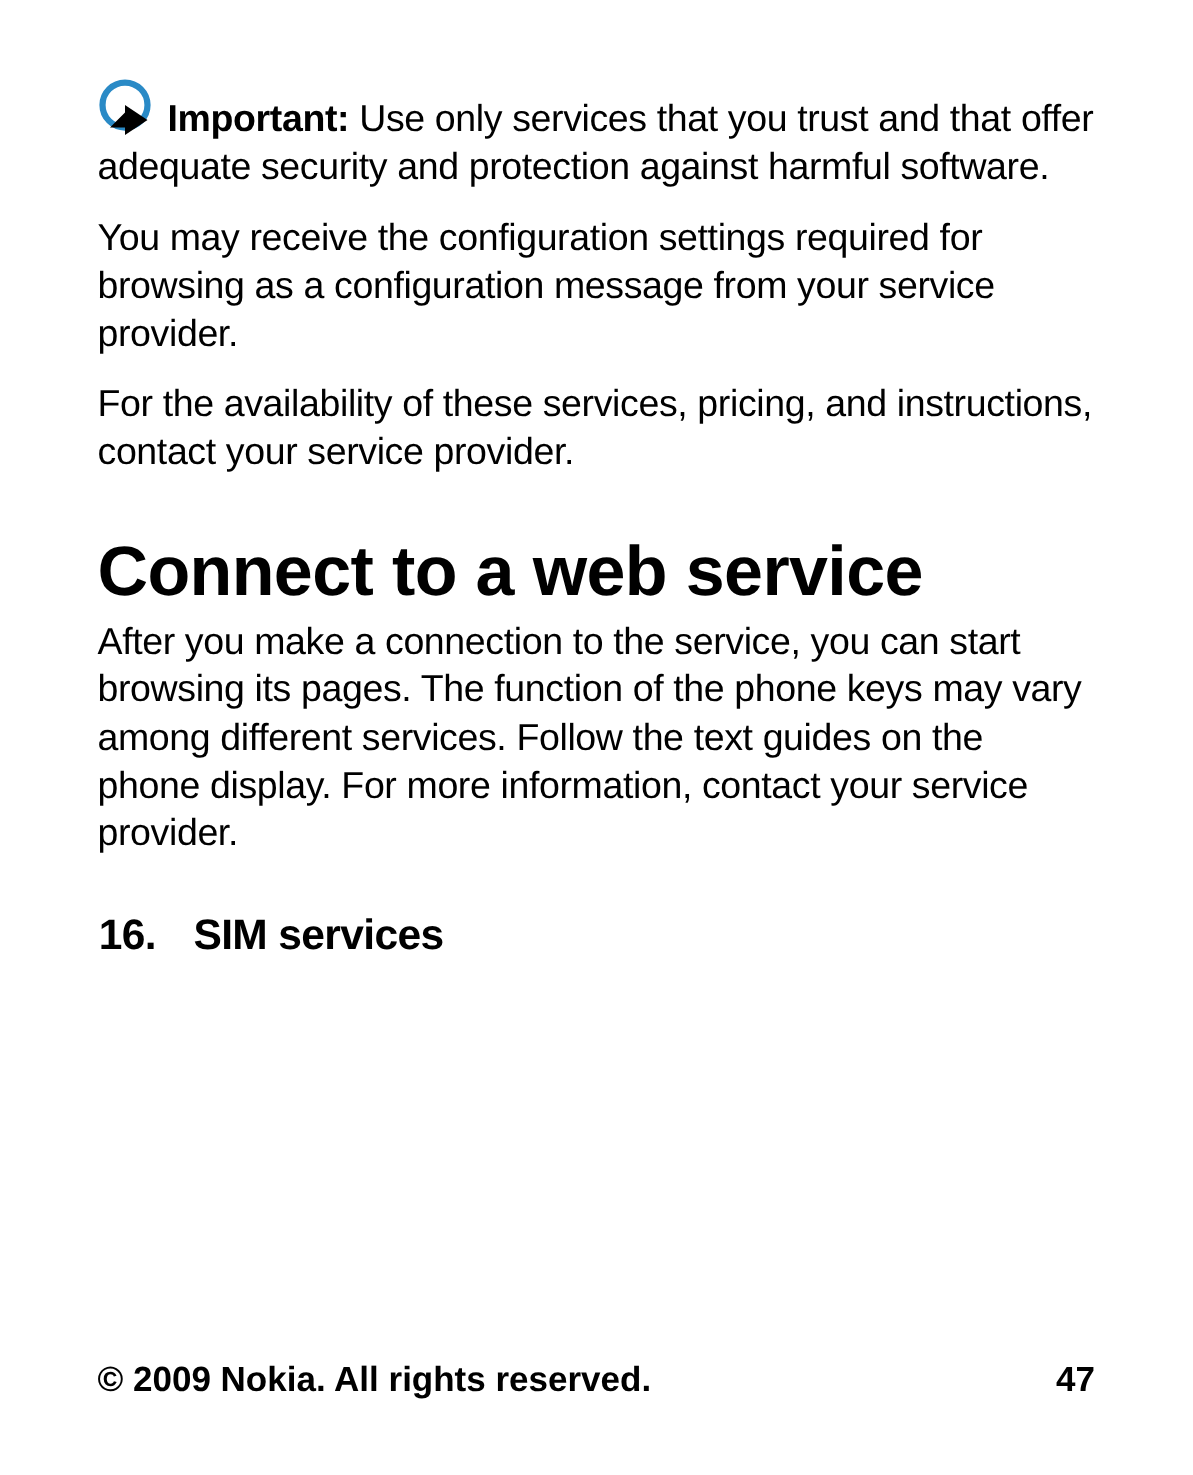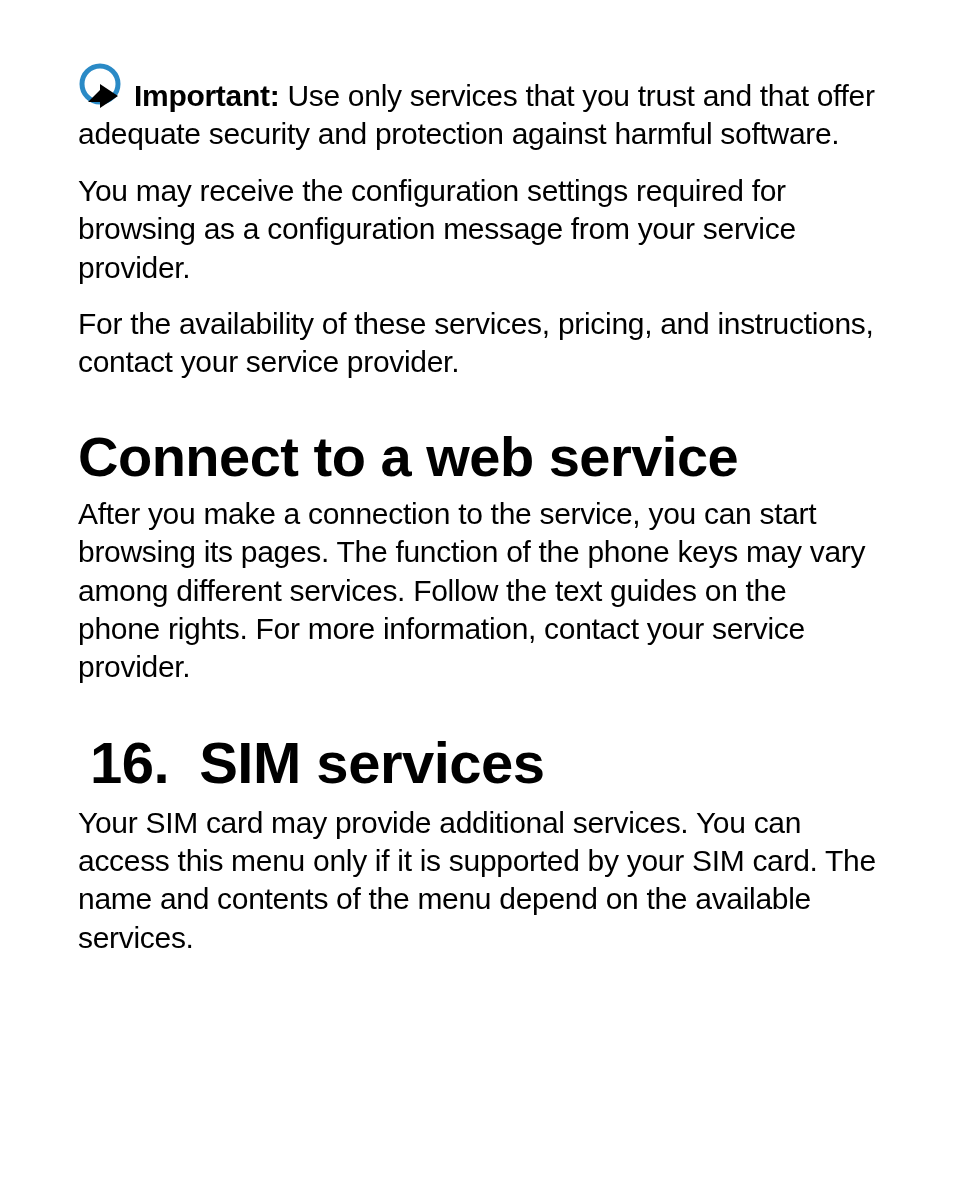--- a/index.html
+++ b/index.html
@@ -37,23 +37,23 @@
   .label-bold {
     font-weight: 700;
   }
   .h2 {
     font-size: 56px;
     font-weight: 700;
     margin: 42px 0 6px 0;
     letter-spacing: -0.5px;
   }
   .h1 {
-    font-size: 58px;
+    font-size: 34px;
     font-weight: 700;
-    margin: 42px 0 8px 12px;
+    margin: 42px 0 8px 1px;
     letter-spacing: -0.5px;
   }
   .h1 .num {
     display: inline-block;
     margin-right: 30px;
   }
   .footer {
     position: absolute;
     left: 78px;
     right: 78px;
@@ -80,22 +80,25 @@
     <span>Use only services that you trust and that offer adequate security and protection against harmful software.</span>
   </p>
 
   <p class="para">You may receive the configuration settings required for browsing as a configuration message from your service provider.</p>
 
   <p class="para">For the availability of these services, pricing, and instructions, contact your service provider.</p>
 
   <h2 class="h2">Connect to a web service</h2>
 
 
-  <p class="para">After you make a connection to the service, you can start browsing its pages. The function of the phone keys may vary among different services. Follow the text guides on the phone rights. For more information, contact your service provider.</p>
+  <p class="para">After you make a connection to the service, you can start browsing its pages. The function of the phone keys may vary among different services. Follow the text guides on the phone display. For more information, contact your service provider.</p>
 
   <h1 class="h1">
     <span class="num">16.</span><span>SIM services</span>
   </h1>
 
-  <p class="para">Your SIM card may provide additional services. You can access this menu only if it is supported by your SIM card. The name and contents of the menu depend on the available services.</p>
 
+  <div class="footer">
+    <span>© 2009 Nokia. All rights reserved.</span>
+    <span>47</span>
+  </div>
 
 </div>
 
 </body></html>

